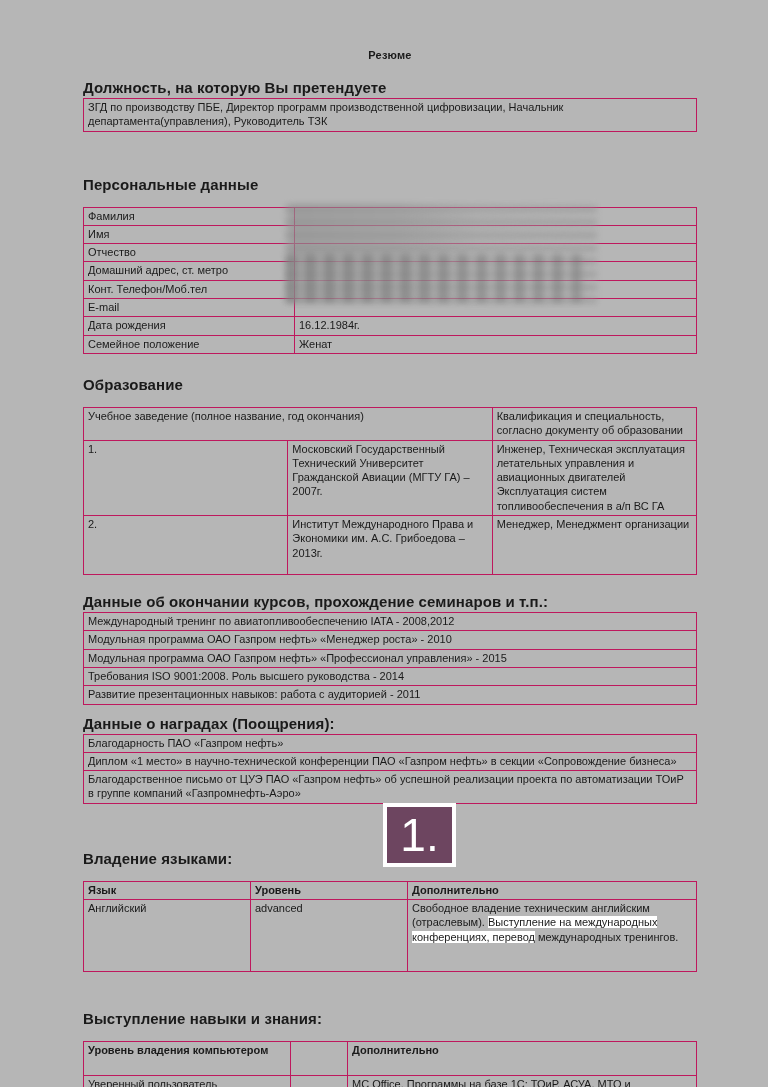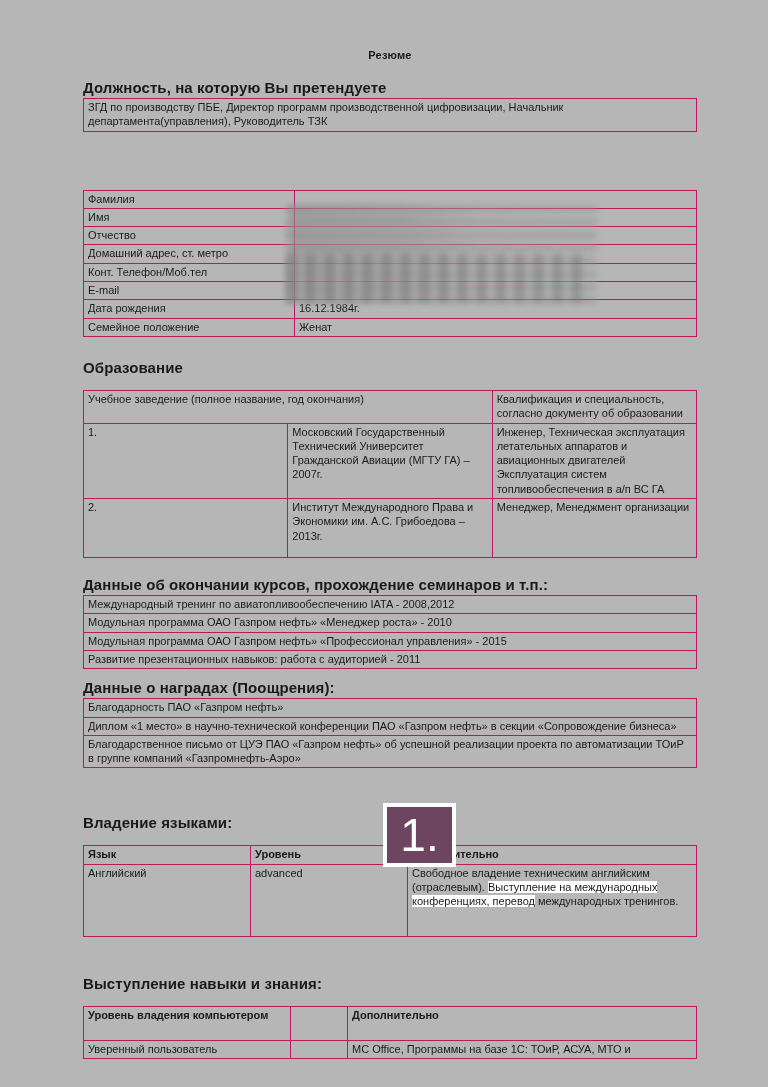--- a/index.html
+++ b/index.html
@@ -165,20 +165,21 @@
     <table class="doc pos-table">
       <tbody>
         <tr>
           <td>ЗГД по производству ПБЕ, Директор программ производственной цифровизации, Начальник департамента(управления), Руководитель ТЗК</td>
         </tr>
       </tbody>
     </table>
 
     <div class="sp-44"></div>
 
+    <div class="section-head">Персональные данные</div>
     <div class="sp-14"></div>
     <table class="doc pd-table">
       <tbody>
         <tr>
           <td class="pd-label">Фамилия</td>
           <td></td>
         </tr>
         <tr>
           <td class="pd-label">Имя</td>
           <td></td>
@@ -216,21 +217,21 @@
     <div class="sp-14"></div>
     <table class="doc">
       <tbody>
         <tr>
           <td colspan="2">Учебное заведение (полное название, год окончания)</td>
           <td>Квалификация и специальность, согласно документу об образовании</td>
         </tr>
         <tr>
           <td class="ed-num">1.</td>
           <td class="ed-inst">Московский Государственный Технический Университет Гражданской Авиации (МГТУ ГА) – 2007г.</td>
-          <td style="white-space:pre-line">Инженер, Техническая эксплуатация летательных аппаратов и авиационных двигателей
+          <td style="white-space:pre-line">Инженер, Техническая эксплуатация летательных управления и авиационных двигателей
 Эксплуатация систем топливообеспечения в а/п ВС ГА</td>
         </tr>
         <tr>
           <td class="ed-num" style="height:55px">2.</td>
           <td class="ed-inst">Институт Международного Права и Экономики им. А.С. Грибоедова – 2013г.</td>
           <td style="white-space:pre-line">Менеджер, Менеджмент организации</td>
         </tr>
       </tbody>
     </table>
 
@@ -243,20 +244,23 @@
         <tr>
           <td>Международный тренинг по авиатопливообеспечению IATA  - 2008,2012</td>
         </tr>
         <tr>
           <td>Модульная программа ОАО Газпром нефть» «Менеджер роста» - 2010</td>
         </tr>
         <tr>
           <td>Модульная программа ОАО Газпром нефть» «Профессионал управления» - 2015</td>
         </tr>
         <tr>
+          <td>Требования ISO 9001:2008. Роль высшего руководства - 2014</td>
+        </tr>
+        <tr>
           <td>Развитие презентационных навыков: работа с аудиторией - 2011</td>
         </tr>
       </tbody>
     </table>
 
     <div class="sp-10"></div>
 
     <div class="section-head">Данные о наградах (Поощрения):</div>
     <div class="sp-2"></div>
     <table class="doc">

